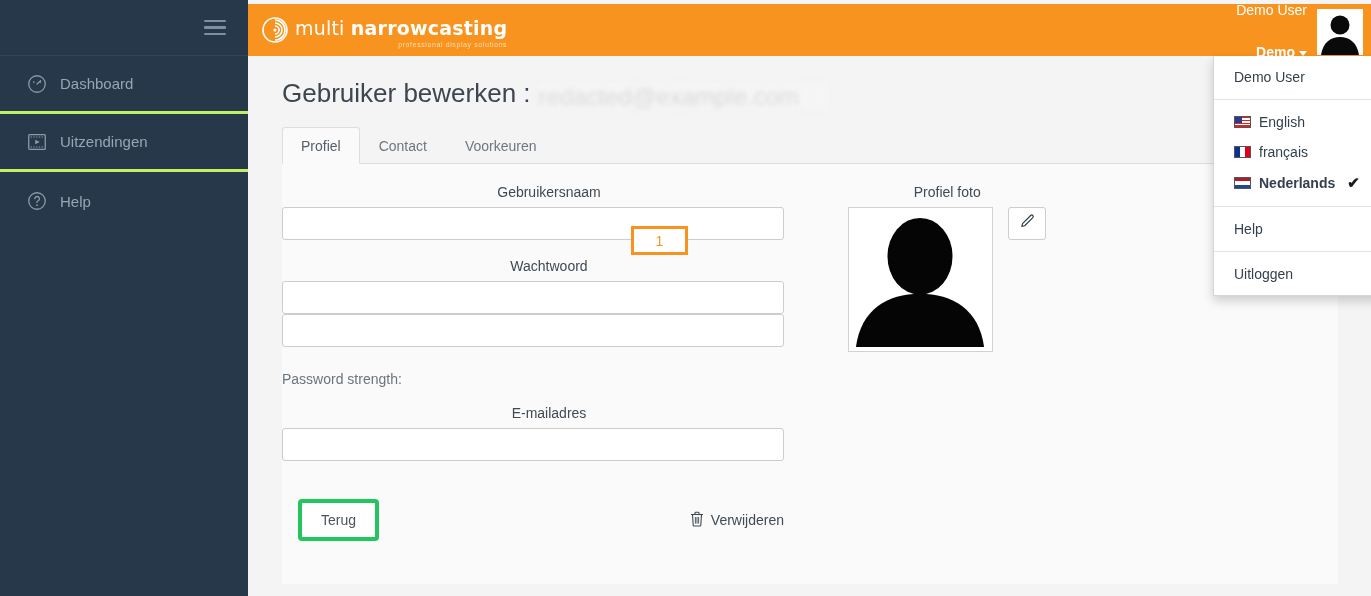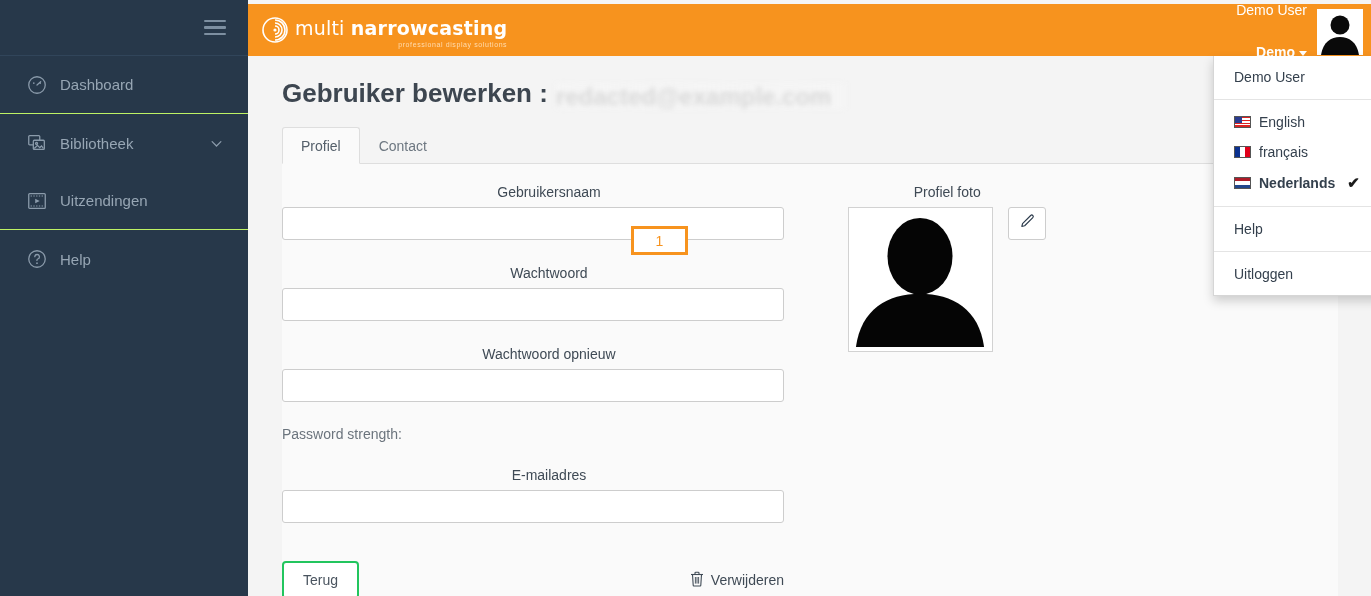--- a/index.html
+++ b/index.html
@@ -36,21 +36,21 @@
     font-size: 15px;
     cursor: pointer;
     position: relative;
   }
   .nav-item .ico {
     width: 46px; min-width: 46px;
     display: flex; align-items: center; justify-content: center;
     color: #8b9bab;
   }
   .nav-item .lbl { flex: 1; }
-  .nav-sep { border-bottom: 1px solid #bef264; }
+  .nav-sep { border-bottom: 3px solid #bef264; }
   .chev {
     margin-right: 24px; color: #8b9bab;
     display: flex; align-items: center;
   }
 
   
   .header {
     position: absolute; left: 248px; top: 4px;
     width: 1123px; height: 56px;
     background: #f7931e;
@@ -131,21 +131,21 @@
   .check { margin-left: 4px; font-size: 15px; color: #1b1b1b; }
 
   
   .content {
     position: absolute; left: 248px; top: 56px;
     width: 1123px; height: 540px;
     background: #f4f4f4;
   }
   .page-title {
     margin: 22px 0 0 34px;
-    font-size: 26px; color: #3d4650; font-weight: 700;
+    font-size: 26px; color: #3d4650; font-weight: 400;
     display: flex; align-items: flex-end; gap: 8px;
   }
   .redacted {
     display: inline-block;
     position: relative;
     width: 290px; height: 26px;
     background:
       linear-gradient(to right, rgba(245,245,245,0.93), rgba(245,245,245,0.80) 40%, rgba(245,245,245,0.95));
     color: #d8d8d8;
     overflow: hidden;
@@ -183,21 +183,21 @@
     min-height: 420px;
     padding: 20px 0 0 0;
     display: flex;
   }
   .col-left { width: 534px; padding-left: 0; }
   .col-right { padding-left: 32px; }
 
   .field-label {
     font-size: 14px; color: #3f4a55; margin-bottom: 7px; text-align: center;
   }
-  .field-label.mt { margin-top: 25px; }
+  .field-label.mt { margin-top: 18px; }
   .text-input {
     width: 502px; height: 33px;
     background: #ffffff;
     border: 1px solid #cdcdcd;
     border-radius: 3px;
   }
   .pw-strength {
     font-size: 14px; color: #6b747d; margin-top: 24px;
   }
   .photo-box {
@@ -229,23 +229,23 @@
     display: flex; align-items: center;
     width: 502px;
   }
   .btn-primary {
     background: #2b3a4b; color: #ffffff;
     border: 1px solid #2b3a4b; border-radius: 4px;
     padding: 9px 19px; font-size: 14px; cursor: pointer;
   }
   .btn-default {
     background: #ffffff; color: #4a545f;
-    border: 2px solid #22c55e; border-radius: 4px;
+    border: 4px solid #22c55e; border-radius: 4px;
     padding: 9px 19px; font-size: 14px; cursor: pointer;
-    margin-left: 0;
+    margin-left: 16px;
   }
   .btn-delete {
     margin-left: auto;
     color: #3f4a55; font-size: 14px; cursor: pointer;
     display: flex; align-items: center; gap: 7px;
   }
 
   
   .annot {
     position: absolute;
@@ -278,36 +278,20 @@
         <svg width="22" height="22" viewBox="0 0 24 24" fill="none" stroke="#8b9bab" stroke-width="1.4">
           <circle cx="12" cy="12" r="9"></circle>
           <path d="M12 12 L16 8.5" stroke-linecap="round"></path>
           <circle cx="8.5" cy="10" r="0.9" fill="#8b9bab" stroke="none"></circle>
           <circle cx="15.5" cy="10" r="0.9" fill="#8b9bab" stroke="none"></circle>
         </svg>
       </span>
       <span class="lbl">Dashboard</span>
     </div>
 
-    <div class="nav-item">
-      <span class="ico">
-        <svg width="22" height="22" viewBox="0 0 24 24" fill="none" stroke="#8b9bab" stroke-width="1.4">
-          <rect x="3" y="4" width="12" height="10" rx="1"></rect>
-          <rect x="8" y="9" width="12" height="10" rx="1" fill="#27384a"></rect>
-          <circle cx="11.5" cy="12.5" r="1.1"></circle>
-          <path d="M9 18 l3.5-3.5 2.5 2.5 2-1.8 2 2.8"></path>
-        </svg>
-      </span>
-      <span class="lbl">Bibliotheek</span>
-      <span class="chev">
-        <svg width="15" height="15" viewBox="0 0 24 24" fill="none" stroke="#8b9bab" stroke-width="2" stroke-linecap="round">
-          <path d="M5 9 l7 7 7-7"></path>
-        </svg>
-      </span>
-    </div>
 
 
     <div class="nav-item nav-sep">
       <span class="ico">
         <svg width="22" height="22" viewBox="0 0 24 24" fill="none" stroke="#8b9bab" stroke-width="1.4">
           <rect x="3" y="4" width="18" height="16" rx="1"></rect>
           <path d="M5 6.5 h1.5 M8 6.5 h1.5 M11 6.5 h1.5 M14 6.5 h1.5 M17 6.5 h1.5" stroke-width="1.2"></path>
           <path d="M5 17.5 h1.5 M8 17.5 h1.5 M11 17.5 h1.5 M14 17.5 h1.5 M17 17.5 h1.5" stroke-width="1.2"></path>
           <path d="M10 9.5 L15 12 L10 14.5 Z" fill="#8b9bab" stroke="none"></path>
         </svg>
@@ -366,32 +350,32 @@
   <div class="content">
 
     <div class="page-title">
       <span>Gebruiker bewerken :</span>
       <span class="redacted">redacted@example.com</span>
     </div>
 
     <div class="tabs">
       <div class="tab active">Profiel</div>
       <div class="tab">Contact</div>
+      <div class="tab">Voorkeuren</div>
     </div>
 
     <div class="panel">
 
       <div class="col-left">
         <div class="field-label">Gebruikersnaam</div>
         <input class="text-input" type="text" value="" style="">
 
         <div class="field-label mt">Wachtwoord</div>
         <input class="text-input" type="password" value="" style="">
 
-        <div class="field-label mt">Wachtwoord opnieuw</div>
         <input class="text-input" type="password" value="" style="">
 
         <div class="pw-strength">Password strength:</div>
 
         <div class="field-label mt">E-mailadres</div>
         <input class="text-input" type="text" value="" style="">
 
         <div class="actions">
           <button class="btn-default">Terug</button>
           <div class="btn-delete">

